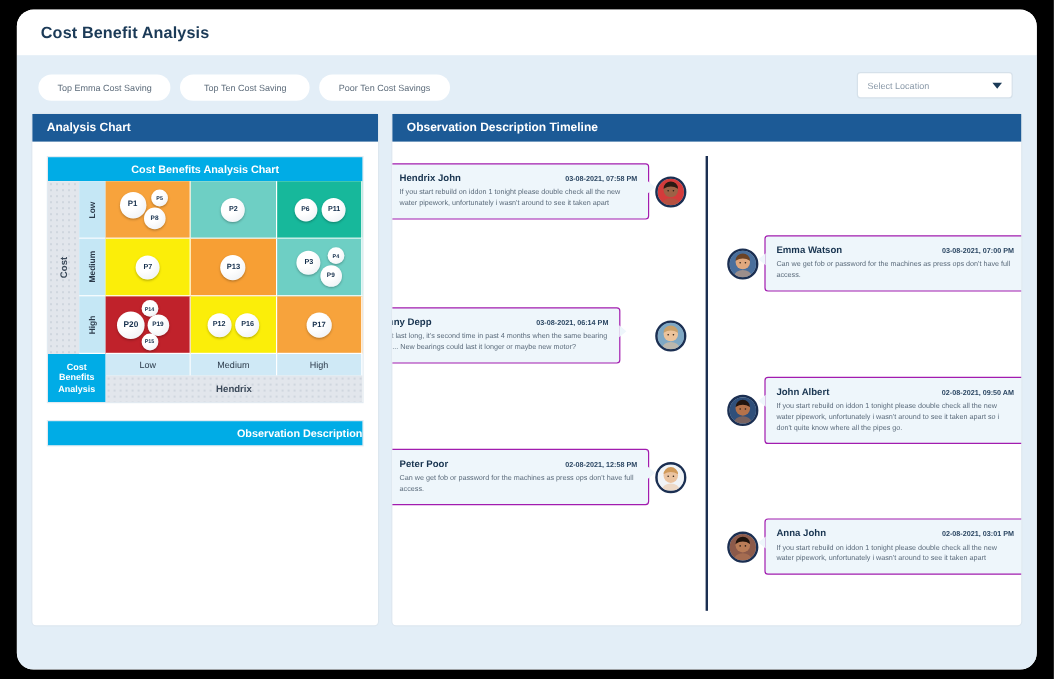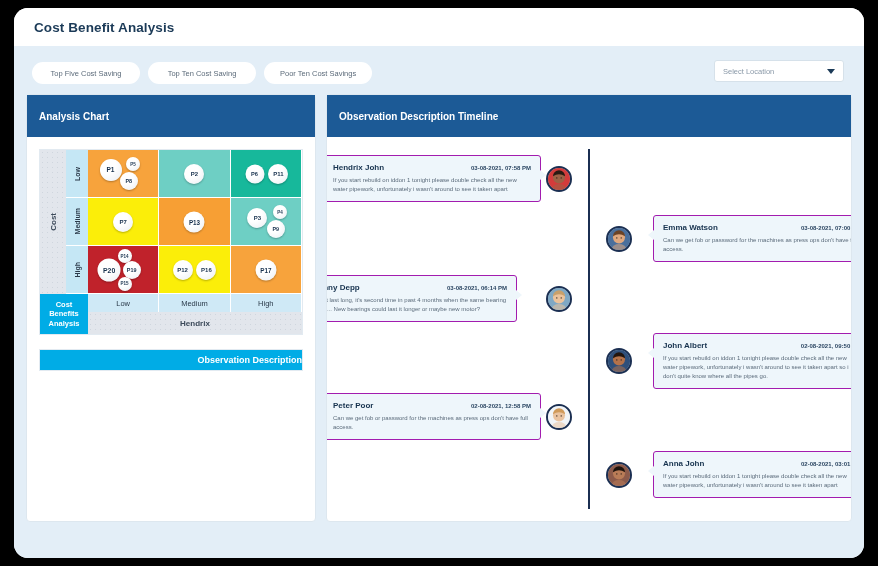--- a/index.html
+++ b/index.html
@@ -86,21 +86,21 @@
     border-radius: 4px;
     display: flex; flex-direction: column;
   }
   .panel.left { width: 290px; }
   .panel.right { flex: 1; }
   .panel-head {
     background: #1c5a96;
     color: #ffffff;
     font-size: 10px;
     font-weight: bold;
-    height: 42px;
+    height: 23px;
     display: flex; align-items: center;
     padding: 0 12px;
   }
   .panel-body { flex: 1; padding: 12px; overflow: hidden; position: relative; }
   
   .matrix-card { border: 1px solid #e2eaf1; }
   .matrix-title {
     background: #00ace6;
     color: #fff;
     font-size: 9px;
@@ -193,21 +193,21 @@
     position: absolute;
     left: 50%; top: 0; bottom: 0;
     width: 2px; background: #1b2f52;
     transform: translateX(-50%);
   }
   .tl-item {
     position: absolute;
     display: flex; align-items: center;
   }
   .tl-item.left { right: 50%; flex-direction: row; padding-right: 12px; }
-  .tl-item.right { left: 50%; flex-direction: row-reverse; padding-left: 12px; gap: 16px; }
+  .tl-item.right { left: 50%; flex-direction: row-reverse; padding-left: 12px; }
   .tl-card {
     background: #eef6fb;
     border: 1px solid #a21caf;
     border-radius: 3px;
     padding: 7px 9px;
     width: 218px;
     position: relative;
   }
   .tl-card .row1 { display: flex; justify-content: space-between; align-items: baseline; }
   .tl-name { font-size: 8px; font-weight: bold; color: #17334f; }
@@ -239,21 +239,21 @@
 <div class="app-window">
 
   <div class="titlebar">
     <div class="page-title">Cost Benefit Analysis</div>
   </div>
 
   <div class="body-area">
 
     <div class="tab-row">
       <div class="pill">
-        <span>Top Five Cost Saving</span>
+        <span>Top Emma Cost Saving</span>
       </div>
       <div class="pill">
         <span>Top Ten Cost Saving</span>
       </div>
       <div class="pill">
         <span>Poor Ten Cost Savings</span>
       </div>
 
       <div class="select-wrap">
         <span class="sel-label">Select Location</span>
@@ -261,20 +261,21 @@
       </div>
     </div>
 
     <div class="panels">
 
       <div class="panel left">
         <div class="panel-head">Analysis Chart</div>
         <div class="panel-body">
 
           <div class="matrix-card">
+            <div class="matrix-title">Cost Benefits Analysis Chart</div>
             <div class="matrix-grid" id="matrix-grid">
               <div class="ax-cost">
                 <span>Cost</span>
               </div>
               <div class="ax-row" style="grid-column:2;grid-row:1">
                 <span>Low</span>
               </div>
               <div class="ax-row" style="grid-column:2;grid-row:2">
                 <span>Medium</span>
               </div>

